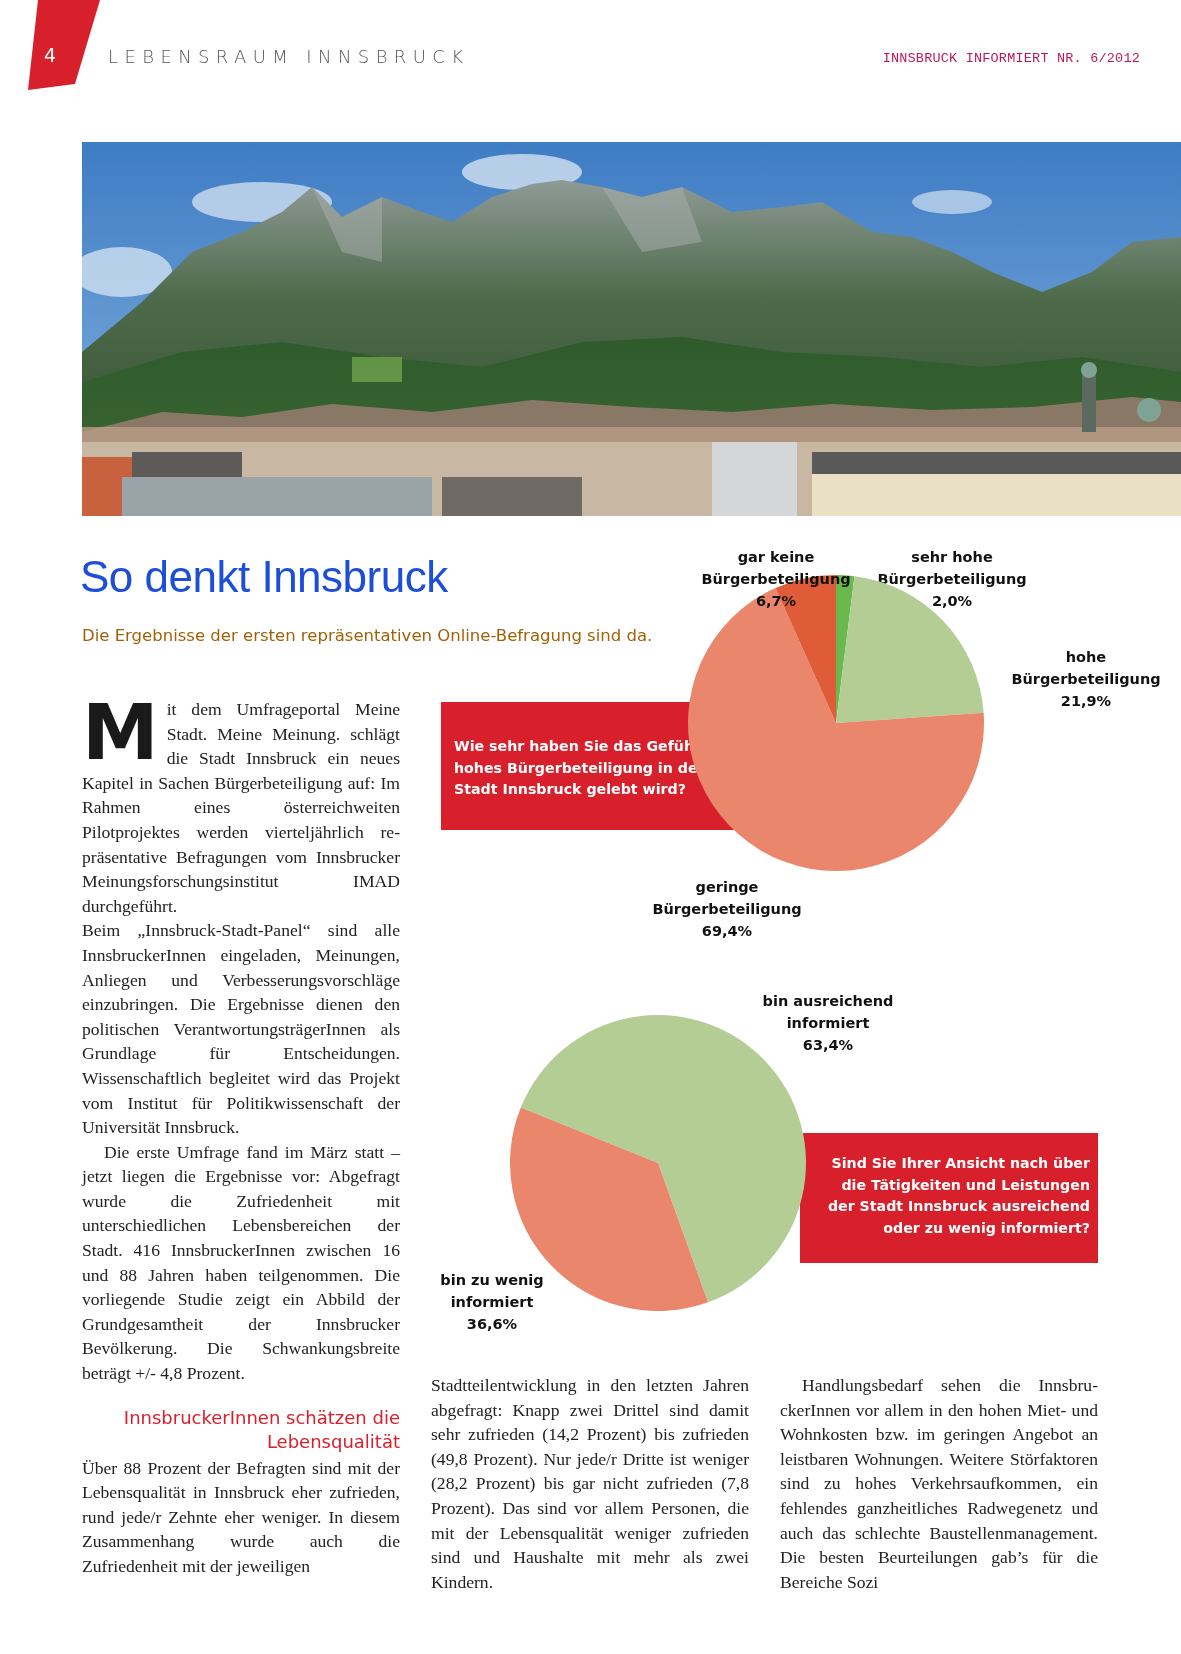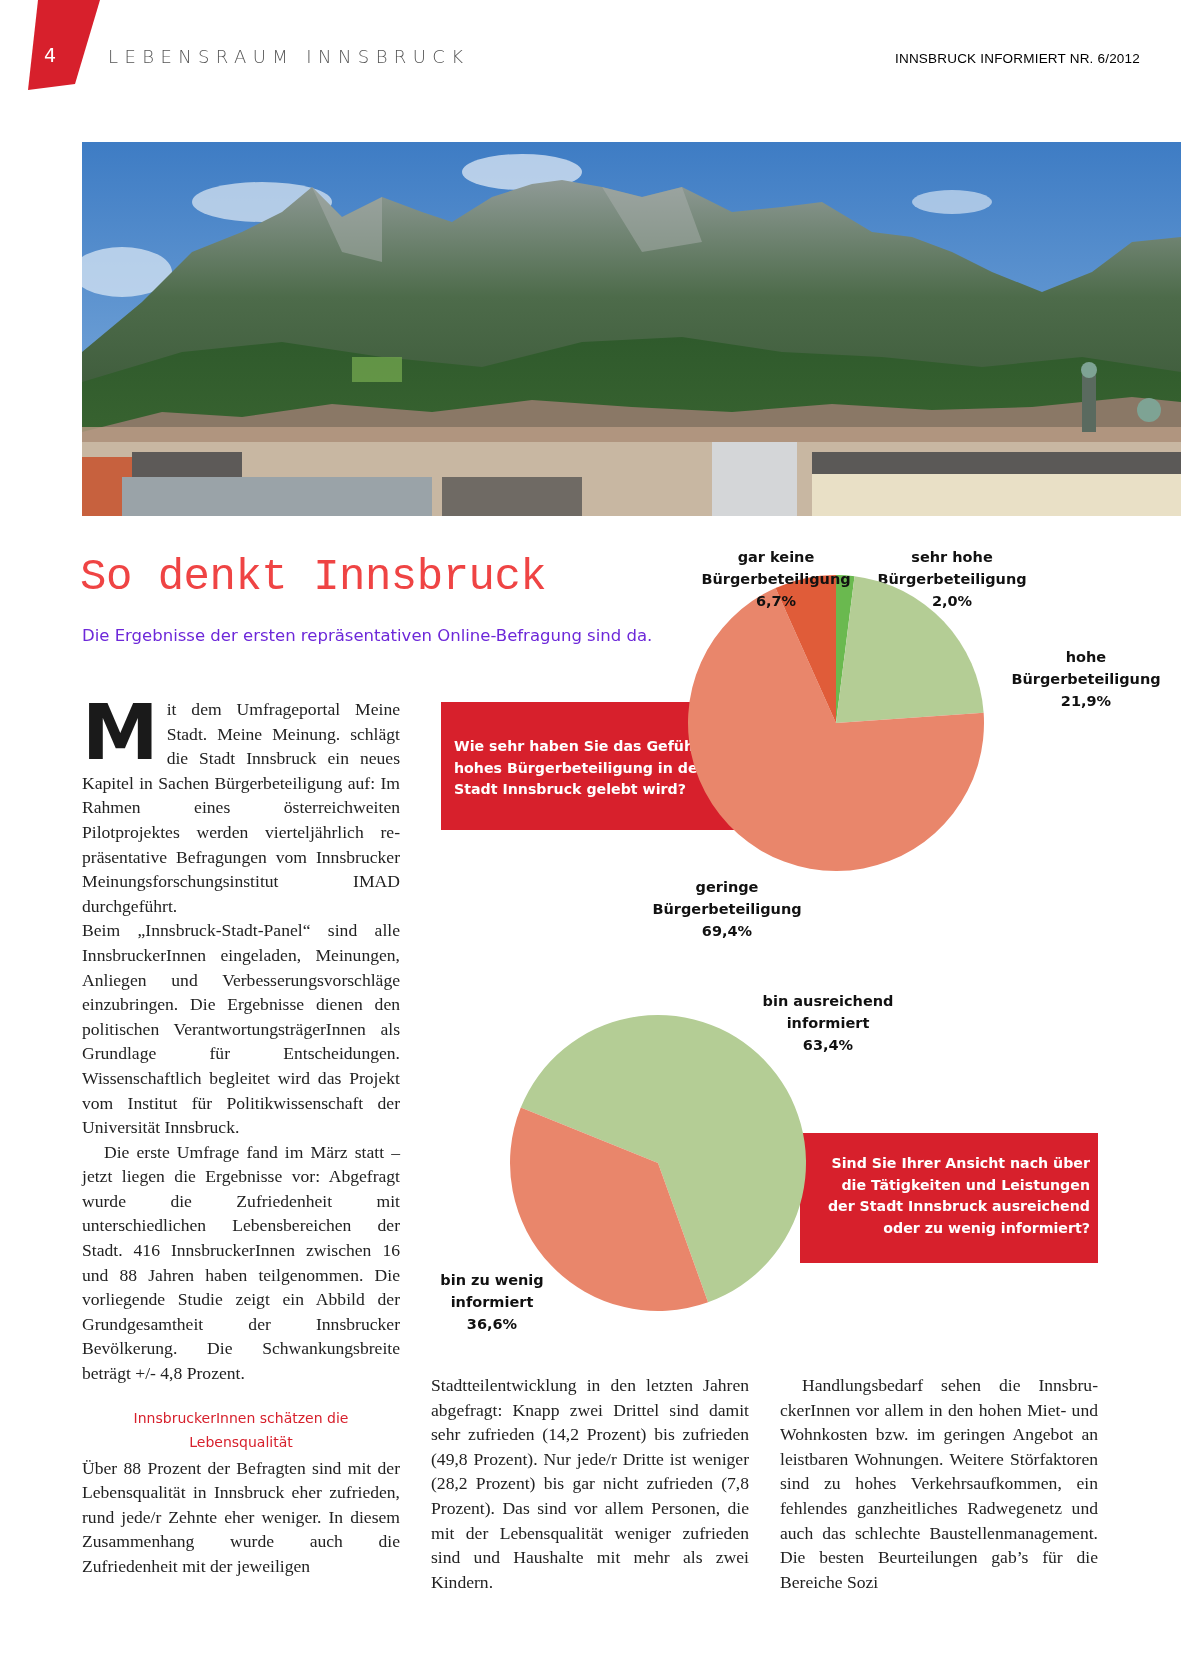--- a/index.html
+++ b/index.html
@@ -3,36 +3,36 @@
 <meta charset="utf-8">
 <style>
   html, body { margin:0; padding:0; background:#ffffff; }
   body { width:1181px; height:1654px; position:relative; overflow:hidden; font-family:"Liberation Sans", sans-serif; color:#1a1a1a; }
   .abs { position:absolute; }
 
   
   #tab-shape { left:28px; top:0; width:72px; height:90px; }
   #page-number { left:44px; top:44px; font-size:19px; color:#ffffff; font-family:"DejaVu Sans", sans-serif; }
   #section-title { left:100px; top:46px; font-size:18px; letter-spacing:6.4px; color:#555; font-family:"DejaVu Sans", sans-serif; font-weight:300;margin-left:8px; }
-  #issue-label { right:41px; top:51px; font-size:13.5px; color:#000000; font-family:Liberation Sans, sans-serif; letter-spacing:0.2px; }
+  #issue-label { right:41px; top:51px; font-size:13.5px; color:#be185d; font-family:Liberation Mono, monospace; letter-spacing:0.2px; }
 
   
   #hero-photo { left:82px; top:142px; width:1099px; height:374px; overflow:hidden; }
 
   
-  #article-title { left:80px; top:552px; font-size:44px; font-family:Liberation Mono, monospace; font-weight:300; color:#ef4444; letter-spacing:-0.5px; }
-  #article-subtitle { left:82px; top:626px; font-size:16.5px; font-family:"DejaVu Sans", sans-serif; color:#6d28d9; }
+  #article-title { left:80px; top:552px; font-size:44px; font-family:Liberation Sans, sans-serif; font-weight:300; color:#1d4ed8; letter-spacing:-0.5px; }
+  #article-subtitle { left:82px; top:626px; font-size:16.5px; font-family:"DejaVu Sans", sans-serif; color:#a16207; }
 
   
   .body-col { font-family:"Liberation Serif", serif; font-size:17.6px; line-height:24.6px; color:#222; text-align:justify; hyphens:manual; }
   .body-col p { margin:0; }
   .body-col p.indent { text-indent:22px; }
   #col-left { left:82px; top:697px; width:318px; }
   #dropcap { float:left; font-family:"DejaVu Sans", sans-serif; font-weight:bold; font-size:77px; line-height:66px; margin:3px 8px 0 0; color:#1a1a1a; }
-  #subheading { color:#d7202c; font-family:"DejaVu Sans", sans-serif; font-size:14px; line-height:24px; margin:20px 0 2px 0 !important; text-align:center; }
+  #subheading { color:#d7202c; font-family:"DejaVu Sans", sans-serif; font-size:18px; line-height:24px; margin:20px 0 2px 0 !important; text-align:right; }
   #col-mid { left:431px; top:1373px; width:318px; }
   #col-right { left:780px; top:1373px; width:318px; }
 
   
   .qbox { background:#d7202c; color:#fff; font-family:"DejaVu Sans", sans-serif; font-weight:bold; font-size:14.2px; line-height:21.5px; box-sizing:border-box; }
   #question-box-1 { left:441px; top:702px; width:330px; height:128px; padding:34px 0 0 13px; }
   #question-box-2 { left:800px; top:1133px; width:298px; height:130px; padding:20px 8px 0 0; text-align:right; }
 
   
   svg.chart { position:absolute; left:0; top:0; width:1181px; height:1654px; pointer-events:none; }

